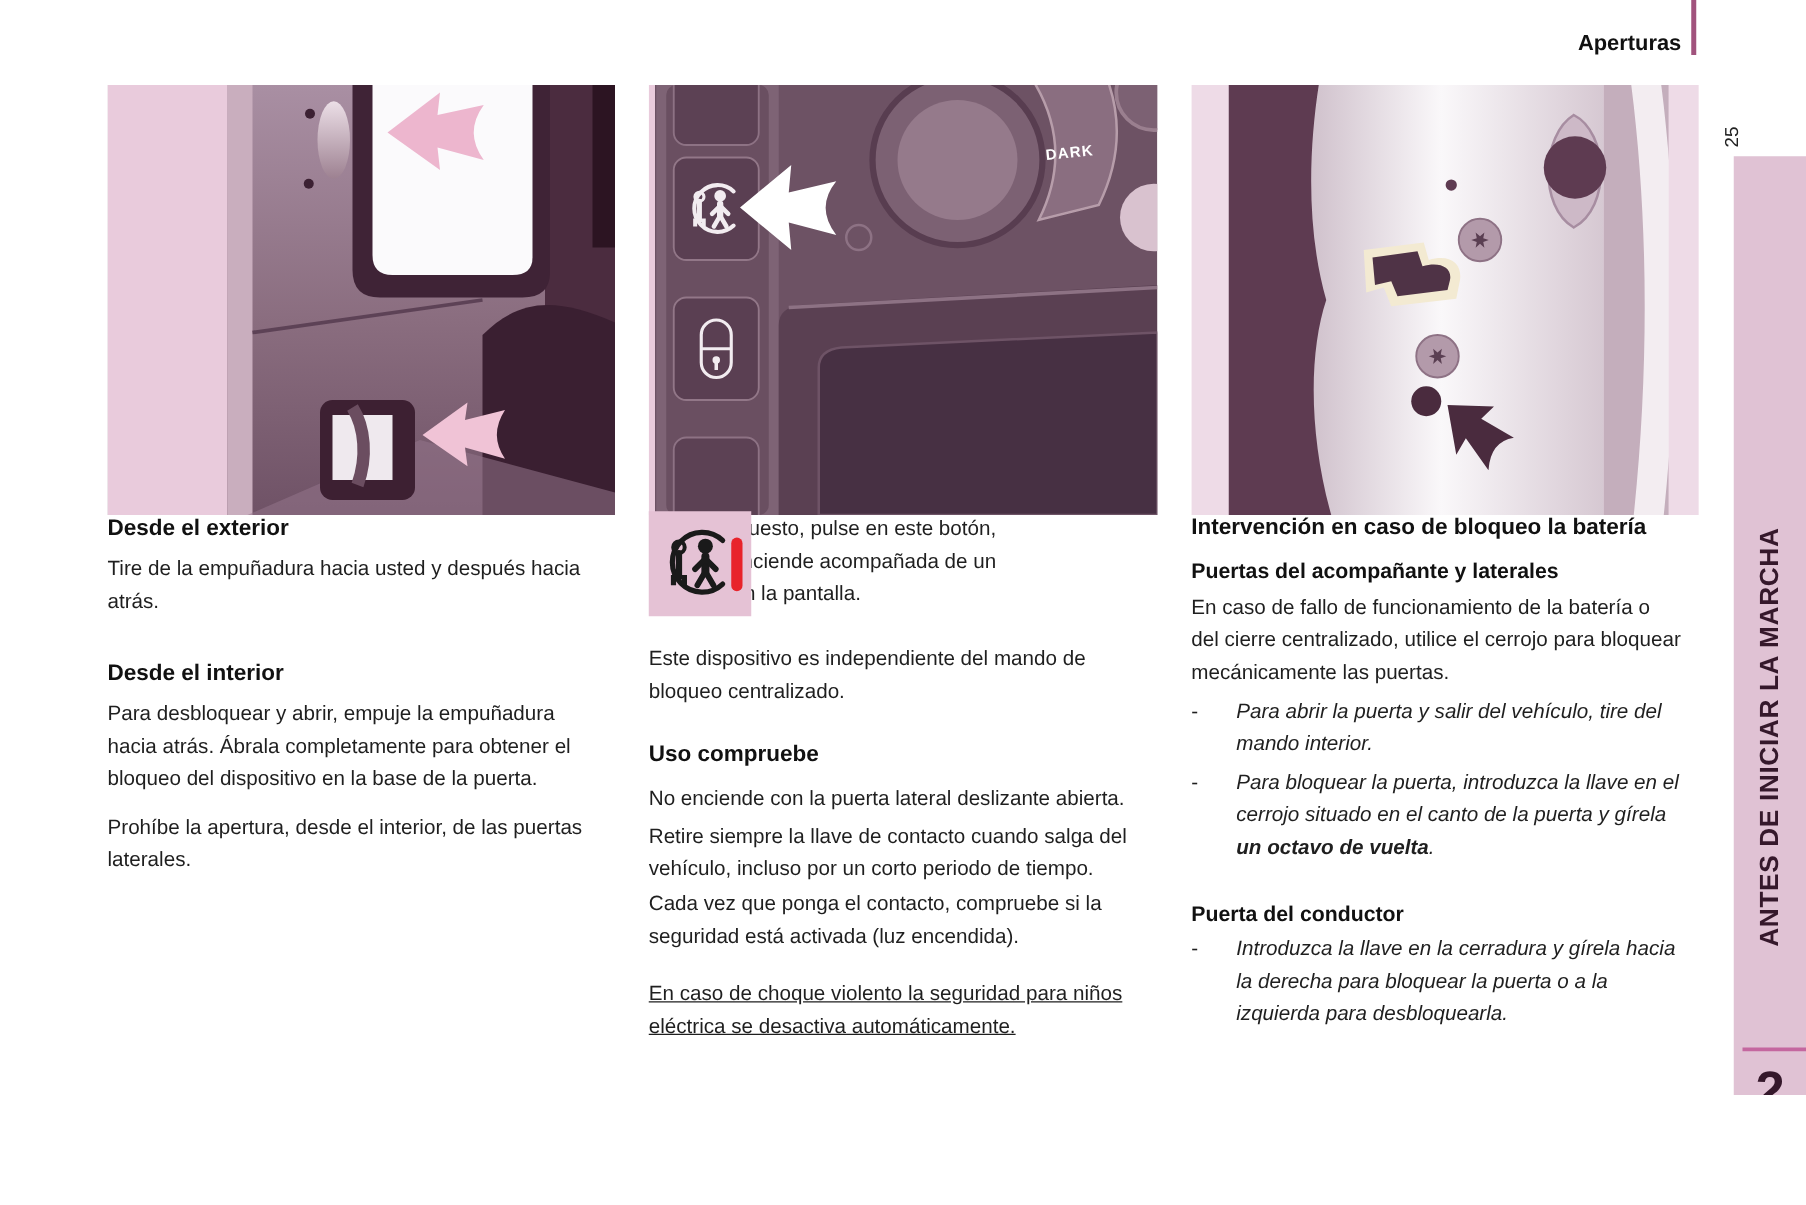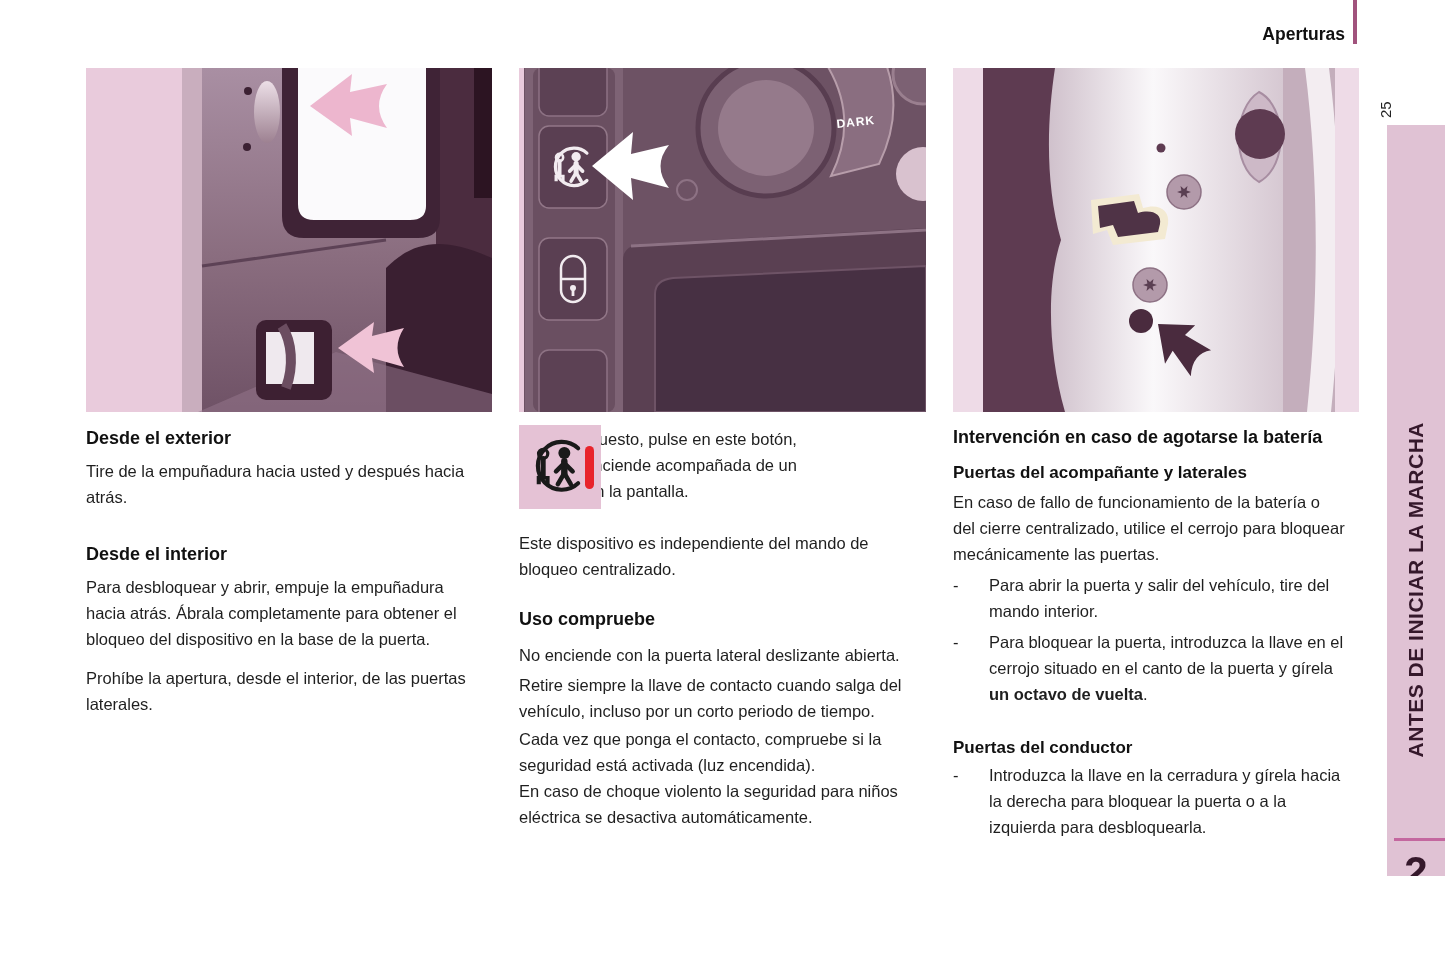--- a/index.html
+++ b/index.html
@@ -23,45 +23,45 @@
             font-size:42px;font-weight:bold;color:#35182b;}
 
   
   .fig{position:absolute;top:68px;height:344px;overflow:hidden;}
   #fig1{left:86px;width:406px;}
   #fig2{left:519px;width:407px;}
   #fig3{left:953px;width:406px;}
   .fig svg{display:block;}
 
   
-  .col{position:absolute;top:415px;width:392px;font-size:16.5px;line-height:26px;}
+  .col{position:absolute;top:399px;width:392px;font-size:16.5px;line-height:26px;}
   #col1{left:86px;} #col2{left:519px;} #col3{left:953px;}
   .col h3{font-size:18px;line-height:22px;font-weight:bold;color:#111;margin:0;}
   .col h4{font-size:17px;line-height:21px;font-weight:bold;color:#111;margin:0;}
   .col p{margin:0;}
   #col1 .h-1{margin-top:12px;} #col1 .p-1{margin-top:9px;}
   #col1 .h-2{margin-top:33px;} #col1 .p-2{margin-top:9px;}
   #col1 .h-3{margin-top:30px;} #col1 .p-3{margin-top:13px;}
 
   .icon-row{position:relative;min-height:115px;}
   .warn-icon-box{position:absolute;left:0;top:10px;width:82px;height:84px;background:#e5c2d5;}
   .icon-note{margin-left:96px;width:294px;padding-top:11px;}
   #col2 .p-ind{margin-top:0;}
   #col2 .h-uso{margin-top:26px;}
   #col2 .p-a{margin-top:12px;}
   #col2 .p-b{margin-top:4px;}
   #col2 .p-c{margin-top:2px;}
-  #col2 .p-d{margin-top:0;}
+  #col2 .p-d{margin-top:20px;text-decoration:underline;}
 
   #col3 .hd{margin-top:11px;font-size:18px;line-height:23px;}
   #col3 .sub-1{margin-top:13px;}
   #col3 .p-1{margin-top:6px;}
   .bullet{display:flex;margin-top:5px;}
   .bullet .dash{width:36px;flex:0 0 36px;}
-  .bullet .btxt{flex:1;}
+  .bullet .btxt{flex:1;font-style:italic;}
   #col3 .sub-2{margin-top:30px;}
   #col3 .b-3{margin-top:4px;}
   .bold-inline{font-weight:bold;}
 </style>
 </head>
 <body>
 
 <svg width="0" height="0" style="position:absolute" aria-hidden="true">
   <defs>
     <g id="childlock" fill="none" stroke="currentColor" stroke-linecap="round">
@@ -204,31 +204,31 @@
     </div>
     <p class="p-ind">Este dispositivo es independiente del mando de bloqueo centralizado.</p>
     <h3 class="h-uso">Uso compruebe</h3>
     <p class="p-a">No enciende con la puerta lateral deslizante abierta.</p>
     <p class="p-b">Retire siempre la llave de contacto cuando salga del vehículo, incluso por un corto periodo de tiempo.</p>
     <p class="p-c">Cada vez que ponga el contacto, compruebe si la seguridad está activada (luz encendida).</p>
     <p class="p-d">En caso de choque violento la seguridad para niños eléctrica se desactiva automáticamente.</p>
   </div>
 
   <div class="col" id="col3">
-    <h3 class="hd">Intervención en caso de agotarse la batería</h3>
+    <h3 class="hd">Intervención en caso de bloqueo la batería</h3>
     <h4 class="sub-1">Puertas del acompañante y laterales</h4>
     <p class="p-1">En caso de fallo de funcionamiento de la batería o del cierre centralizado, utilice el cerrojo para bloquear mecánicamente las puertas.</p>
     <div class="bullet">
       <span class="dash">-</span>
       <span class="btxt">Para abrir la puerta y salir del vehículo, tire del mando interior.</span>
     </div>
     <div class="bullet">
       <span class="dash">-</span>
       <span class="btxt"><span>Para bloquear la puerta, introduzca la llave en el cerrojo situado en el canto de la puerta y gírela </span><span class="bold-inline">un octavo de vuelta</span><span>.</span></span>
     </div>
-    <h4 class="sub-2">Puertas del conductor</h4>
+    <h4 class="sub-2">Puerta del conductor</h4>
     <div class="bullet b-3">
       <span class="dash">-</span>
       <span class="btxt">Introduzca la llave en la cerradura y gírela hacia la derecha para bloquear la puerta o a la izquierda para desbloquearla.</span>
     </div>
   </div>
 
 </div>
 
 </body></html>

